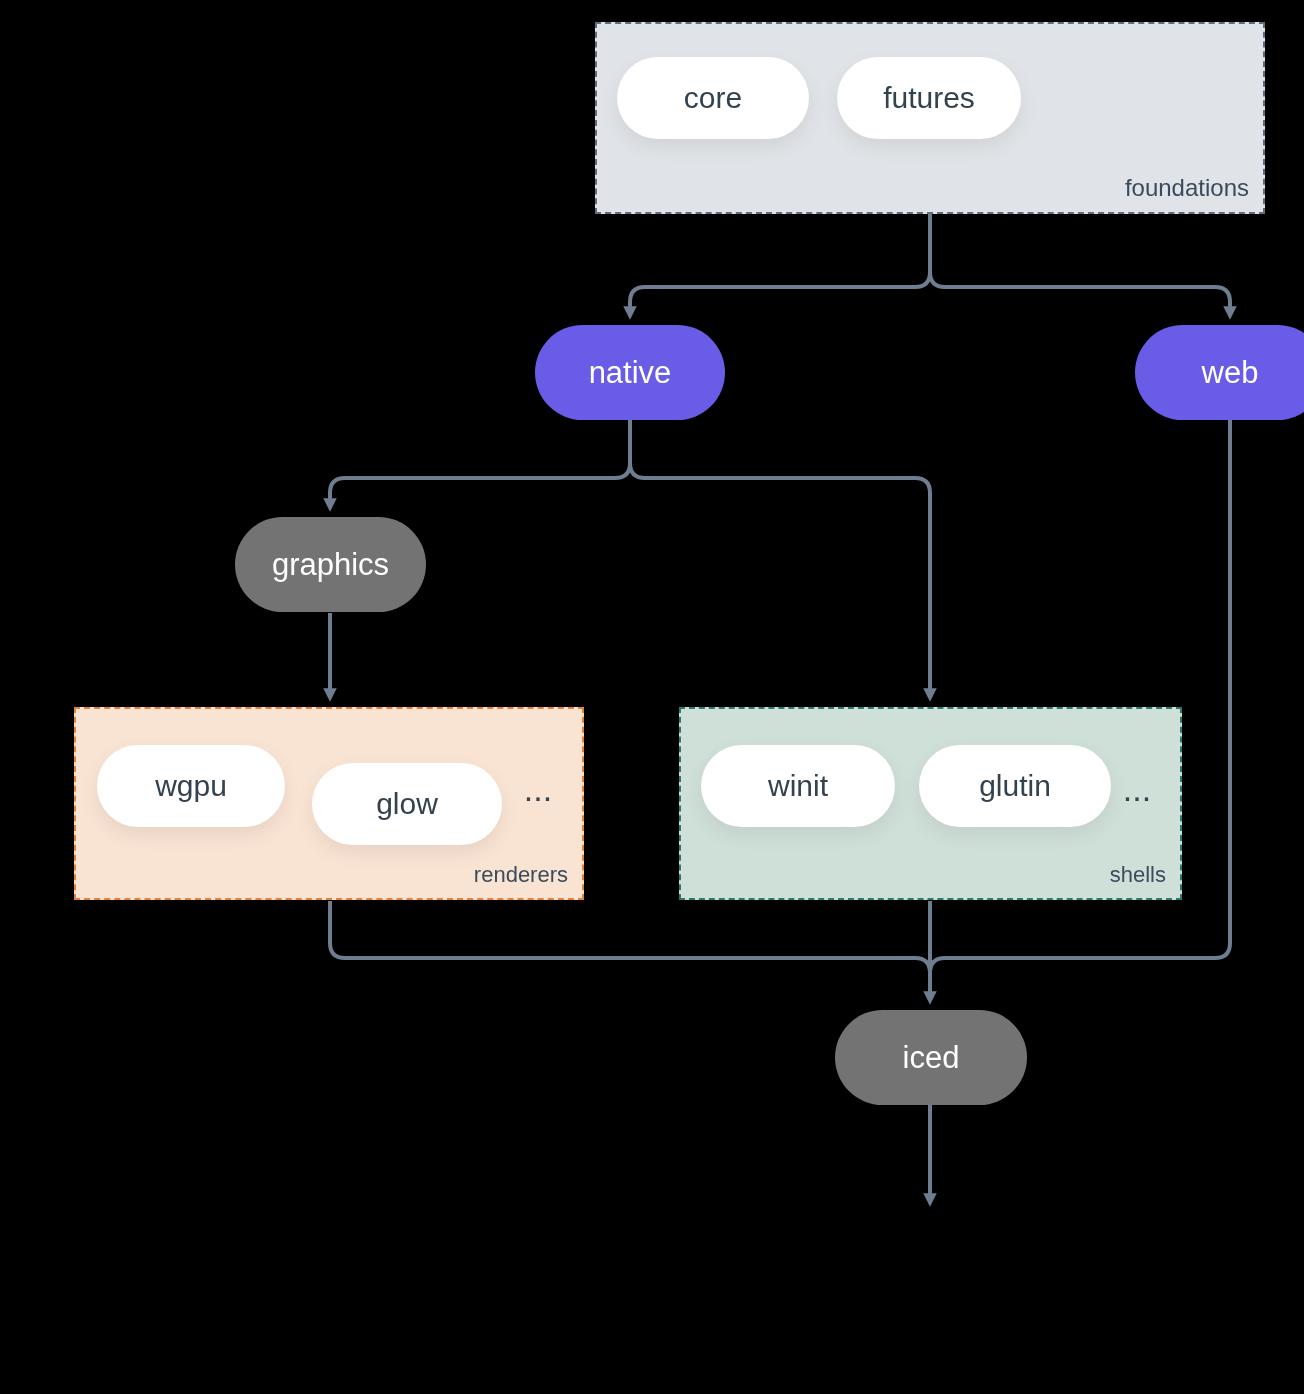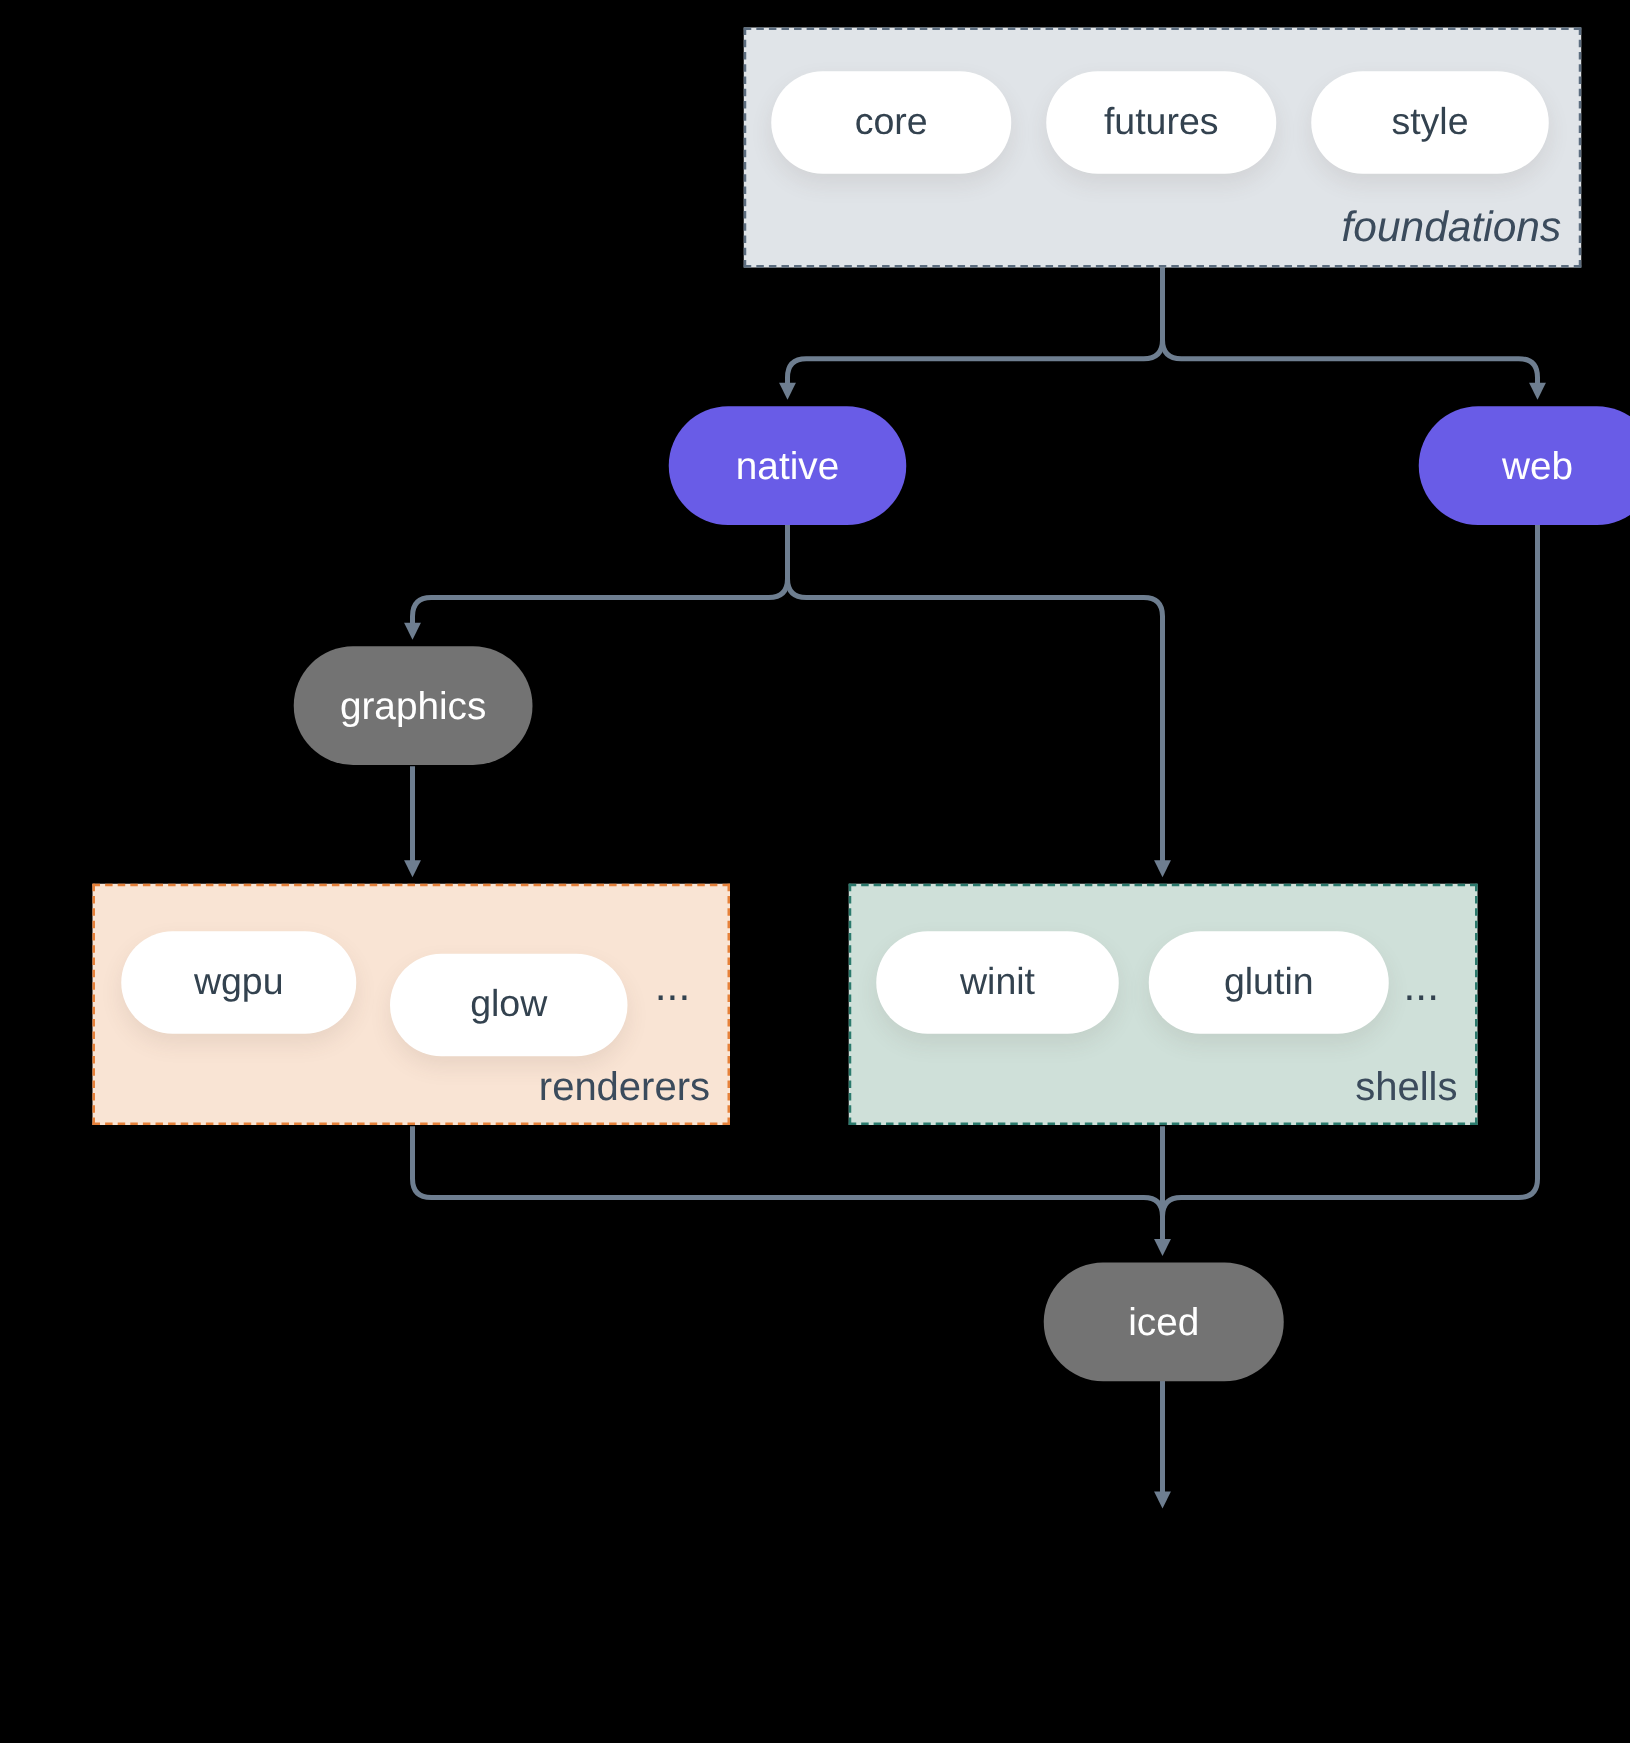--- a/index.html
+++ b/index.html
@@ -7,21 +7,21 @@
     position:relative; width:1304px; height:1394px; background:#000000;
     font-family:"Liberation Sans", sans-serif; overflow:hidden;margin-left:47px;
   }
   svg.wires { position:absolute; left:0; top:0; }
 
   
   .group { position:absolute; box-sizing:border-box; }
   .g-foundations { left:548px; top:22px;  width:670px; height:192px; background:#e0e4e8; border:2px dashed #5d6e80; }
   .g-renderers   { left:27px;  top:707px; width:510px; height:193px; background:#f9e4d4; border:2px dashed #e6813a; }
   .g-shells      { left:632px; top:707px; width:503px; height:193px; background:#cfe0d9; border:2px dashed #2b7a6d; }
-  .group-label   { position:absolute; right:14px; bottom:10px; font-size:32px; color:#3b4b5c; }
+  .group-label   { position:absolute; right:14px; bottom:10px; font-size:22px; color:#3b4b5c; }
 
   
   .pill {
     position:absolute; height:82px; background:#ffffff; border-radius:41px;
     display:flex; align-items:center; justify-content:center;
     font-size:30px; color:#33424f; box-shadow:0 8px 18px rgba(90,70,60,0.10);
   }
   .dots { position:absolute; width:60px; height:82px; text-align:center; line-height:88px; font-size:34px; color:#33424f; }
 
   
@@ -68,24 +68,21 @@
     </g>
   </svg>
 
   <div class="group g-foundations">
     <div class="pill" style="left:20px; top:33px; width:192px;">
       <span>core</span>
     </div>
     <div class="pill" style="left:240px; top:33px; width:184px;">
       <span>futures</span>
     </div>
-    <div class="pill" style="left:452px; top:33px; width:190px;">
-      <span>style</span>
-    </div>
-    <div class="group-label" style="font-size:34px;font-style:italic;">foundations</div>
+    <div class="group-label" style="font-size:24px;">foundations</div>
   </div>
 
   <div class="node n-native">
     <span>native</span>
   </div>
   <div class="node n-web">
     <span>web</span>
   </div>
 
   <div class="node n-graphics">

